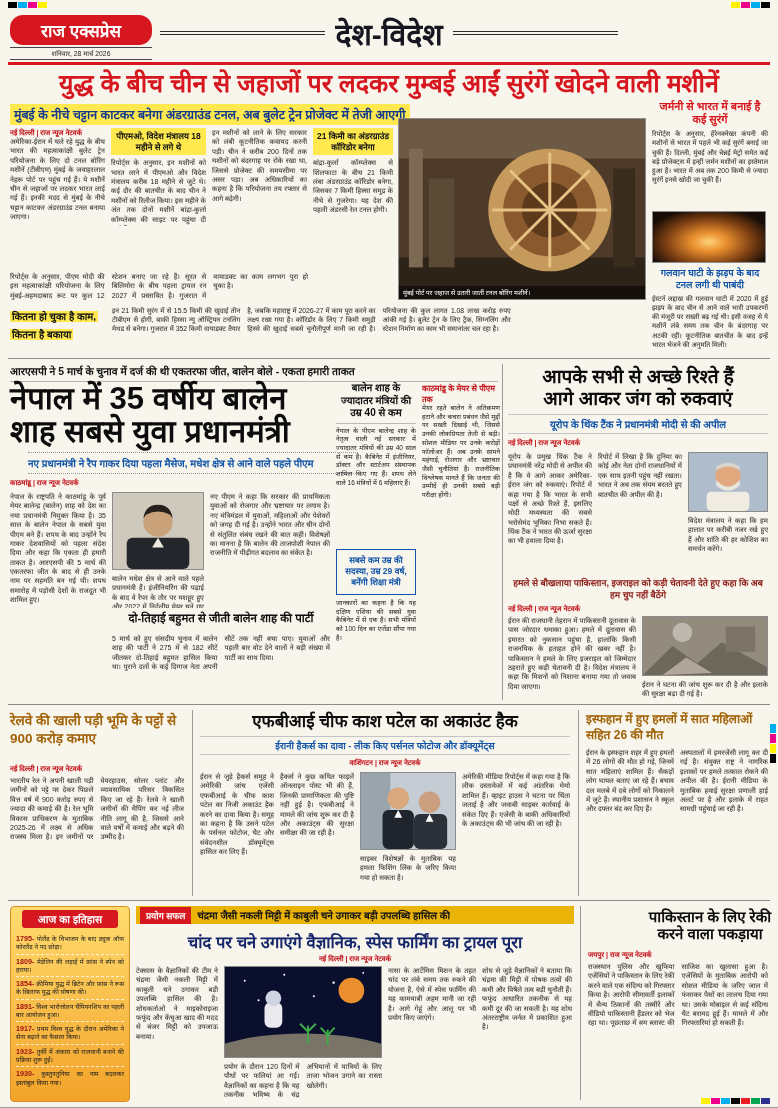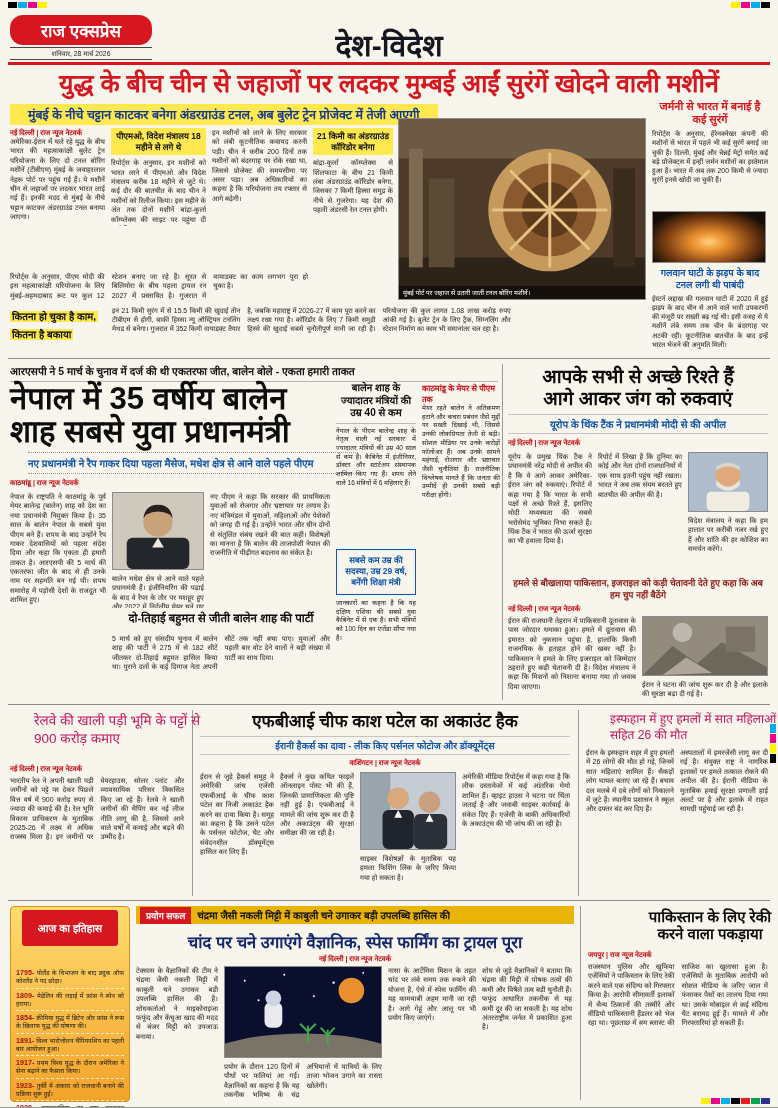--- a/index.html
+++ b/index.html
@@ -11,58 +11,58 @@
   .cols2 { column-count:2; column-gap:7px; }
   .cols3 { column-count:3; column-gap:7px; }
   .cols4 { column-count:4; column-gap:7px; }
   .hrule { border-top:1px solid #8a8a8a; }
   .vrule { width:1px; background:#9a9a9a; }
   .photo { border:1px solid #8c8c8c; overflow:hidden; }
   .photo svg { display:block; width:100%; height:100%; }
   
   .logo { left:10px; top:15px; width:142px; height:30px; background:#d6171f; color:#fff; font-weight:800; font-size:17px; display:flex; align-items:center; justify-content:center; border-radius:13px; }
   .logo-date { left:10px; top:47px; width:142px; font-size:6.8px; text-align:center; color:#222; border-top:1px solid #444; border-bottom:1px solid #444; padding:1px 0; }
-  .section-wrap { left:160px; top:12px; width:458px; height:42px; display:flex; align-items:center; gap:10px;flex-direction:column; }
+  .section-wrap { left:160px; top:12px; width:458px; height:42px; display:flex; align-items:center; gap:10px; }
   .hline { flex:1; height:4px; border-top:1px solid #2b2b2b; border-bottom:1px solid #2b2b2b; }
   .section-title { font-size:30px; font-weight:800; color:#15161f; white-space:nowrap; }
   .edition-block { right:8px; top:8px; width:72px; text-align:center; }
   .edition { font-size:11px; font-weight:bold; color:#d6171f; }
   .pageno { font-size:26px; font-weight:900; color:#111; line-height:1; }
   .website { font-size:6.5px; color:#222; border-top:1px solid #444; padding-top:1px; }
   .red-rule { left:8px; right:8px; top:62px; height:3px; background:#d6171f; }
   
   .cb { display:flex; gap:1px; }
   .cb span { width:9px; height:6px; display:block; }
   .cbv { display:flex; flex-direction:column; gap:1px; }
   .cbv span { width:6px; height:9px; display:block; }
   
   .lead-headline { left:10px; right:10px; top:70px; font-size:25px; font-weight:800; color:#d6171f; text-align:center; line-height:1.1; }
-  .lead-subhead { left:10px; top:104px; background:#ffe94f; color:#123a8f; font-weight:bold; font-size:12.5px; padding:2px 18px; }
+  .lead-subhead { left:10px; top:104px; background:#ffe94f; color:#123a8f; font-weight:bold; font-size:12.5px; padding:2px 4px; }
   .ybox { background:#ffe94f; color:#111; font-size:8.5px; font-weight:bold; text-align:center; padding:3px 2px; margin-bottom:3px; line-height:1.25; }
   .bluebox { background:#1765c1; color:#fff; text-align:center; font-weight:bold; font-size:11px; line-height:1.35; padding:3px 0; }
   .caption { position:absolute; left:0; right:0; bottom:0; background:rgba(0,0,0,.55); color:#fff; font-size:6.5px; padding:2px 4px; }
   .progress-title span { background:#ffe94f; font-size:10px; font-weight:800; color:#111; line-height:1.5; box-decoration-break:clone; -webkit-box-decoration-break:clone; padding:0 2px; }
   .side-title1 { color:#d6171f; font-weight:800; font-size:11px; text-align:center; line-height:1.2; margin-bottom:3px; }
   .side-title2 { color:#1255a8; font-weight:800; font-size:9.5px; text-align:center; line-height:1.25; margin:4px 0 3px; }
   
   .kicker { font-size:10.5px; font-weight:bold; color:#141414; border-bottom:1px solid #b5b5b5; padding-bottom:3px; }
   .nepal-headline { font-size:31px; font-weight:900; color:#0c0c0c; line-height:1.08; }
   .deck-blue { color:#1255a8; font-weight:bold; font-size:10px; border-top:1px dotted #999; border-bottom:1px dotted #999; padding:3px 0; }
   .substory-title { font-size:11.5px; font-weight:900; color:#111; text-align:center; line-height:1.2; }
   .col-title { font-size:10px; font-weight:900; color:#111; text-align:center; line-height:1.25; border-bottom:1px solid #bbb; padding-bottom:3px; margin-bottom:3px; }
   .hl-box { border:1.5px solid #1255a8; color:#1255a8; font-weight:bold; font-size:8.5px; text-align:center; padding:5px 3px; margin:4px 0; line-height:1.35; }
   .mini-head { color:#c00b14; font-weight:bold; font-size:8px; }
   
   .story-headline { font-weight:900; color:#0c0c0c; text-align:center; line-height:1.16; }
   .deck-center { color:#1255a8; font-weight:bold; font-size:10px; text-align:center; border-top:1px solid #c4c4c4; border-bottom:1px solid #c4c4c4; padding:2px 0; }
   .deck-red { color:#8c1d18; font-weight:bold; font-size:9px; text-align:center; line-height:1.3; }
-  .sub-head-black { font-size:12px; font-weight:400; color:#be185d; line-height:1.3;margin-left:24px; }
+  .sub-head-black { font-size:12px; font-weight:700; color:#a16207; line-height:1.3; }
   
   .history { background:linear-gradient(180deg,#ffdb6e,#f3a32a); border:1px solid #d98f1f; border-radius:4px; padding:5px 5px 3px; }
-  .history-title { background:#d6171f; color:#fff; font-weight:800; font-size:10.5px; text-align:center; padding:11px 2px; border-radius:3px; margin:-2px auto 20px; width:96px; }
+  .history-title { background:#d6171f; color:#fff; font-weight:800; font-size:10.5px; text-align:center; padding:2px 2px; border-radius:3px; margin:-2px auto 4px; width:96px; }
   .h-entry { font-size:6.3px; line-height:1.3; color:#1d1d1d; text-align:justify; padding:2px 0; border-bottom:1px dashed rgba(255,255,255,.75); }
   .h-entry b { color:#a31414; font-size:7.2px; }
   
   .kicker-strip { background:#eab308; height:18px; display:flex; align-items:center; gap:6px; padding:0 4px; }
   .kicker-label { background:#d6171f; color:#fff; font-weight:800; font-size:9px; padding:2px 6px; white-space:nowrap; }
   .kicker-text { font-weight:bold; font-size:10px; color:#111; white-space:nowrap; overflow:hidden; }
   .space-headline { font-size:16.5px; font-weight:900; color:#15266b; text-align:center; }
 </style>
 </head>
 <body>

